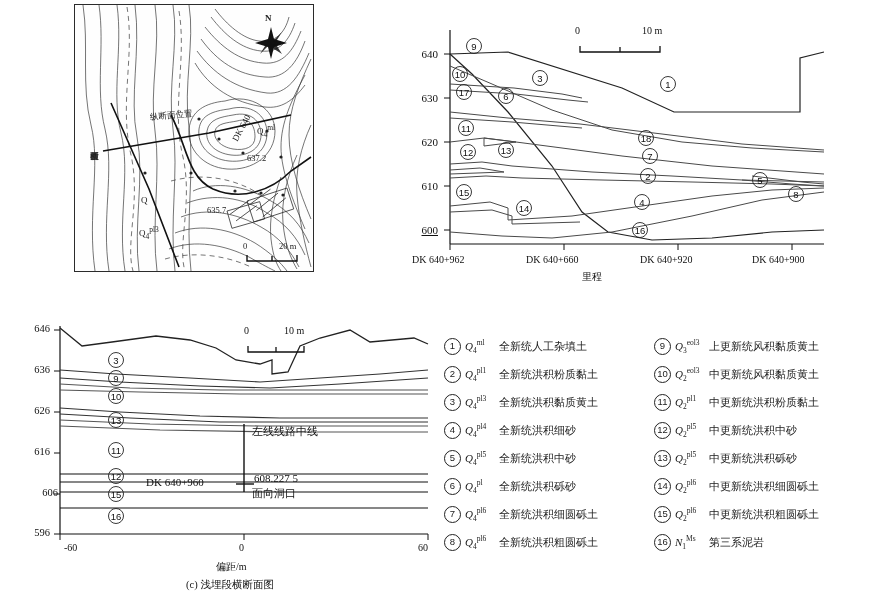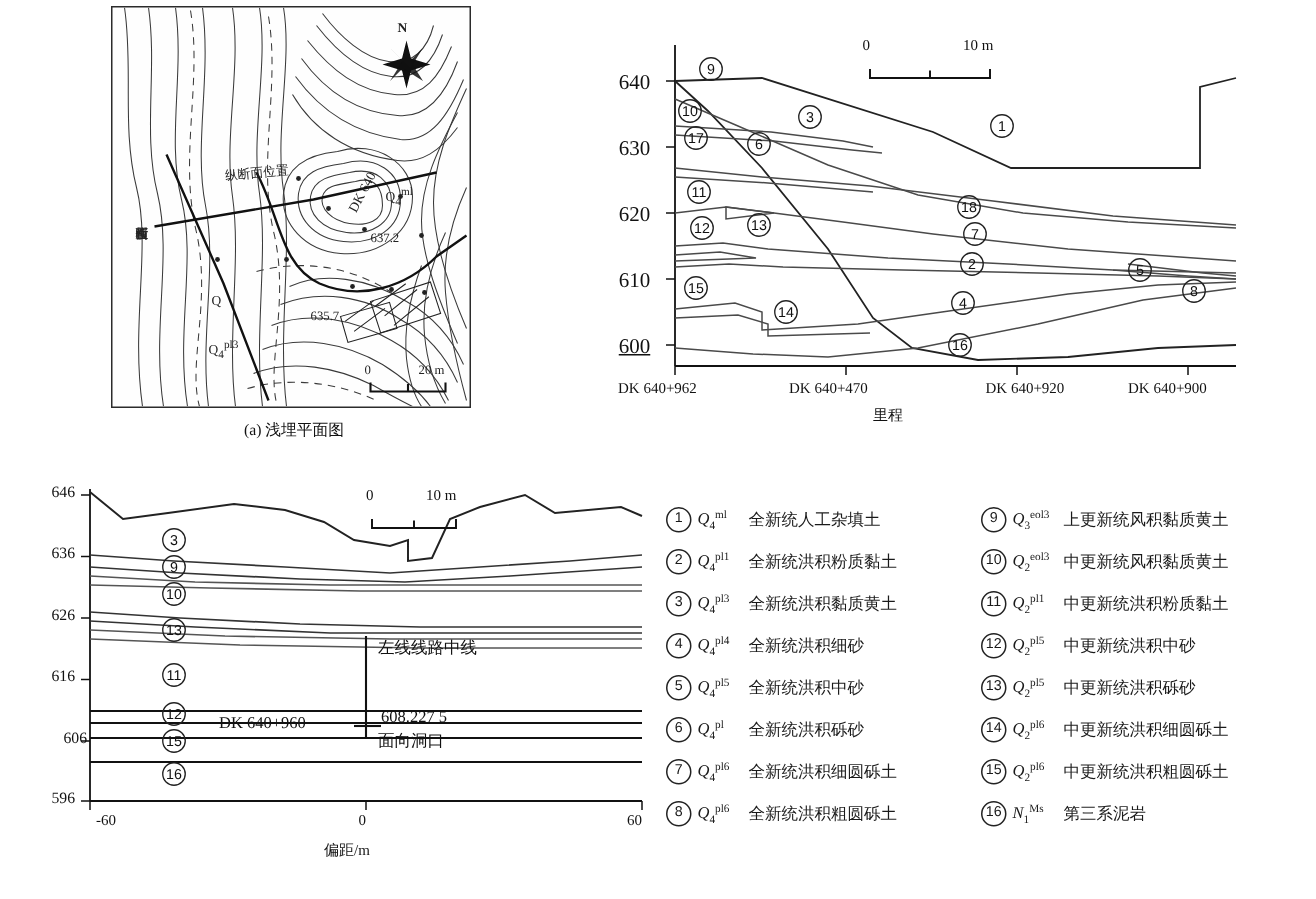--- a/index.html
+++ b/index.html
@@ -13,21 +13,21 @@
   #map-frame{position:absolute;left:0;top:0;width:238px;height:266px;
              border:1.4px solid #2b2b2b;background:#fefefe;overflow:hidden;}
   #map-svg{position:absolute;left:0;top:0;}
   .map-txt{position:absolute;font-size:8.5px;color:#222;white-space:nowrap;}
   .cap{position:absolute;width:100%;text-align:center;font-size:10.5px;color:#111;}
 
   
   #panel-b{left:412px;top:16px;width:452px;height:290px;}
   #svg-b{position:absolute;left:0;top:0;}
   .axlab{position:absolute;font-size:10px;color:#111;white-space:nowrap;}
-  .tick-b{position:absolute;font-size:14px;color:#111;text-align:center;width:30px;}
+  .tick-b{position:absolute;font-size:11px;color:#111;text-align:right;width:30px;}
 
   
   #panel-c{left:20px;top:316px;width:420px;height:280px;}
   #svg-c{position:absolute;left:0;top:0;}
   .tick-c{position:absolute;font-size:10.5px;color:#111;text-align:right;width:30px;}
 
   
   #legend{position:absolute;left:444px;top:332px;width:424px;height:232px;
           display:grid;grid-template-columns:210px 214px;
           grid-auto-rows:28px;align-content:start;}
@@ -143,21 +143,20 @@
     <span class="map-txt" style="left:66px;top:190px;font-size:9px;">Q</span>
 
     <span class="map-txt" style="left:124px;top:148px;padding-left:48px;">637.2</span>
 
     <span class="map-txt" style="left:132px;top:200px;">635.7</span>
 
     <span class="map-txt" style="left:168px;top:236px;">0</span>
     <span class="map-txt" style="left:204px;top:236px;">20 m</span>
   </div>
 
-  <div class="cap" style="top:276px;">(a) 浅埋平面图</div>
 </div>
 
 <div class="fig" id="panel-b">
   <svg id="svg-b" width="452" height="250" viewBox="0 0 452 250">
 
     <g stroke="#111" stroke-width="1.2" fill="none">
       <path d="M38,14 L38,228"></path>
       <path d="M38,228 L412,228"></path>
     </g>
 
@@ -260,22 +259,22 @@
   <span class="tick-b" style="left:-4px;top:32px;">640</span>
   <span class="tick-b" style="left:-4px;top:76px;">630</span>
   <span class="tick-b" style="left:-4px;top:120px;">620</span>
   <span class="tick-b" style="left:-4px;top:164px;">610</span>
   <span class="tick-b" style="left:-4px;top:208px;text-decoration:underline;">600</span>
 
   <span class="scalebar-lbl" style="left:163px;top:9px;">0</span>
   <span class="scalebar-lbl" style="left:230px;top:9px;">10 m</span>
 
   <span class="axlab" style="left:0px;top:238px;">DK 640+962</span>
-  <span class="axlab" style="left:114px;top:238px;">DK 640+470</span>
-  <span class="axlab" style="left:245px;top:238px;">DK 640+920</span>
+  <span class="axlab" style="left:114px;top:238px;">DK 640+660</span>
+  <span class="axlab" style="left:228px;top:238px;">DK 640+920</span>
   <span class="axlab" style="left:340px;top:238px;">DK 640+900</span>
 
   <span class="axlab" style="left:170px;top:254px;">里程</span>
 
 </div>
 
 <div class="fig" id="panel-c">
   <svg id="svg-c" width="420" height="240" viewBox="0 0 420 240">
 
     <g stroke="#111" stroke-width="1.2" fill="none">
@@ -365,20 +364,21 @@
   <span class="axlab" style="left:126px;top:160px;font-size:11px;">DK 640+960</span>
   <span class="axlab" style="left:234px;top:156px;font-size:11px;">608.227 5</span>
   <span class="axlab" style="left:232px;top:170px;font-size:11px;">面向洞口</span>
 
   <span class="axlab" style="left:44px;top:226px;">-60</span>
   <span class="axlab" style="left:219px;top:226px;">0</span>
   <span class="axlab" style="left:398px;top:226px;">60</span>
 
   <span class="axlab" style="left:196px;top:244px;">偏距/m</span>
 
+  <div class="cap" style="top:262px;">(c) 浅埋段横断面图</div>
 </div>
 
 <div id="legend">
     <div class="leg-item">
       <span class="leg-num">1</span>
       <span class="leg-sym">Q<sub>4</sub><sup>ml</sup></span>
       <span class="leg-txt">全新统人工杂填土</span>
     </div>
     <div class="leg-item">
       <span class="leg-num">9</span>

